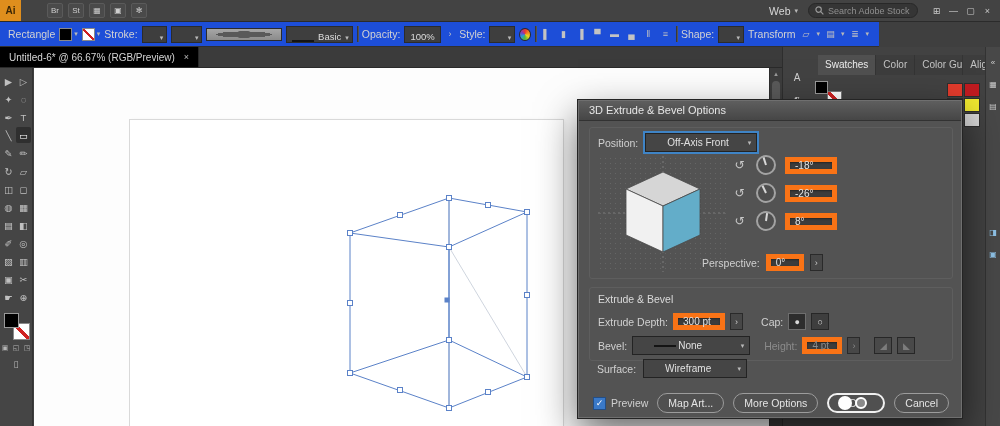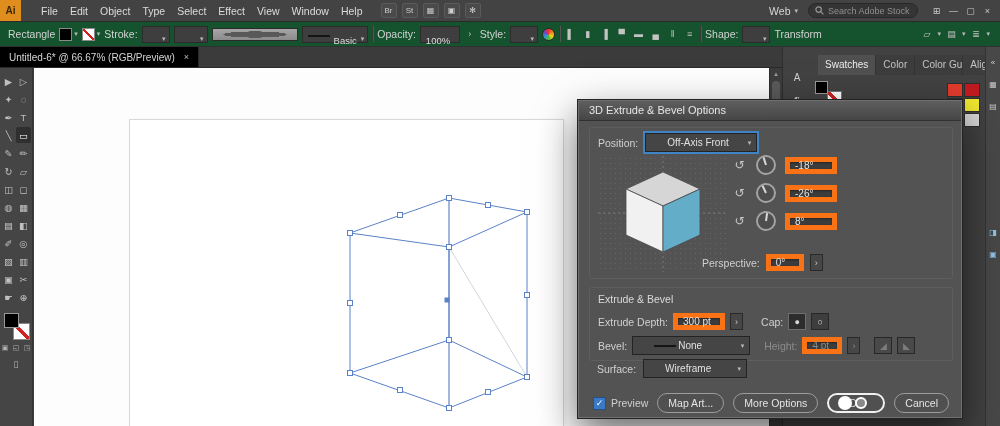--- a/index.html
+++ b/index.html
@@ -13,23 +13,23 @@
   .menu-item{padding:0 6px;line-height:22px;font-size:10.5px;color:#dcdcdc;white-space:nowrap}
   #mb-icons{display:flex;align-items:center;gap:5px;margin-left:12px}
   .mb-icon{min-width:16px;height:15px;border:1px solid #5a5a5a;border-radius:2px;display:inline-flex;align-items:center;justify-content:center;font-size:8px;color:#cfcfcf;padding:0 2px;background:#4a4a4a}
   .workspace{margin-left:auto;display:flex;align-items:center;gap:4px;font-size:10.5px;color:#d8d8d8;white-space:nowrap}
   .tiny-arr{font-size:7px;color:#b9b9b9}
   .search-box{width:110px;height:15px;background:#353535;border:1px solid #282828;border-radius:8px;display:flex;align-items:center;gap:4px;padding:0 6px;margin:0 10px;color:#8f8f8f;font-size:9px;white-space:nowrap;overflow:hidden}
   #win-controls{display:flex;align-items:center}
   .win-btn{width:17px;height:16px;display:inline-flex;align-items:center;justify-content:center;color:#c9c9c9;font-size:9px}
 
   
-  #controlbar{position:absolute;left:0;top:22px;width:1000px;height:25px;background:#14532d;border-bottom:1px solid #303030;display:flex;align-items:center;gap:4px;padding:0 8px;font-size:10.5px;color:#d2d2d2;overflow:hidden;z-index:20}
+  #controlbar{position:absolute;left:0;top:22px;width:879px;height:25px;background:#1d4ed8;border-bottom:1px solid #303030;display:flex;align-items:center;gap:4px;padding:0 8px;font-size:10.5px;color:#d2d2d2;overflow:hidden;z-index:20}
   .vsep{width:1px;height:16px;background:#383838;box-shadow:1px 0 0 #555;flex:0 0 1px}
-  .combo{height:17px;background:#3e3e3e;border:1px solid #2b2b2b;display:inline-flex;align-items:flex-start;padding:8px 3px 0 5px;font-size:9.5px;color:#ddd;gap:4px;white-space:nowrap}
+  .combo{height:17px;background:#3e3e3e;border:1px solid #2b2b2b;display:inline-flex;align-items:flex-end;padding:1px 3px 0 5px;font-size:9.5px;color:#ddd;gap:4px;white-space:nowrap}
   .combo .tiny-arr{margin-left:auto}
   .w28{width:28px}.w34{width:34px}.w40{width:40px}
   .swatch-ctrl{display:inline-flex;align-items:center;gap:2px}
   .fillbox{width:13px;height:13px;background:#000;border:1px solid #8a8a8a;display:inline-block}
   .strokebox{width:13px;height:13px;background:#fff;border:1px solid #8a8a8a;display:inline-block;background-image:linear-gradient(45deg,transparent 43%,#cf2222 43%,#cf2222 57%,transparent 57%)}
   .brushbar{width:86px;height:13px;border:1px solid #2b2b2b;background:radial-gradient(ellipse 62% 46% at 50% 50%,#595959 60%,transparent 61%),linear-gradient(#a6a6a6,#8b8b8b)}
   .bline{width:22px;height:2px;background:#141414;display:inline-block}
   .chev-btn{width:12px;height:16px;display:inline-flex;align-items:center;justify-content:center;color:#c6c6c6;font-size:9px}
   .recolor{width:13px;height:13px;border-radius:50%;background:conic-gradient(#e33,#ee8a1e,#ead51f,#51b63c,#2a9bd8,#7a3fc1,#e33);border:1px solid #2a2a2a}
   #align-icons{display:inline-flex;align-items:center;gap:4px}
@@ -117,31 +117,20 @@
   .ok-c1{position:absolute;left:9px;top:1px;width:14px;height:14px;background:#fff;border-radius:50%}
   .ok-c2{position:absolute;left:26px;top:2px;width:12px;height:12px;background:#8a8a8a;border:2px solid #fff;border-radius:50%}
 </style>
 </head>
 <body>
 
 <div id="app">
 
   <div id="menubar">
     <span class="ai-logo">Ai</span>
-    <span id="menu-items">
-        <span class="menu-item">File</span>
-        <span class="menu-item">Edit</span>
-        <span class="menu-item">Object</span>
-        <span class="menu-item">Type</span>
-        <span class="menu-item">Select</span>
-        <span class="menu-item">Effect</span>
-        <span class="menu-item">View</span>
-        <span class="menu-item">Window</span>
-        <span class="menu-item">Help</span>
-      </span>
     <span id="mb-icons">
         <span class="mb-icon">Br</span>
         <span class="mb-icon">St</span>
         <span class="mb-icon">▦</span>
         <span class="mb-icon">▣</span>
         <span class="mb-icon">✻</span>
       </span>
     <span class="workspace">
       <span>Web</span>
       <span class="tiny-arr">▾</span>

